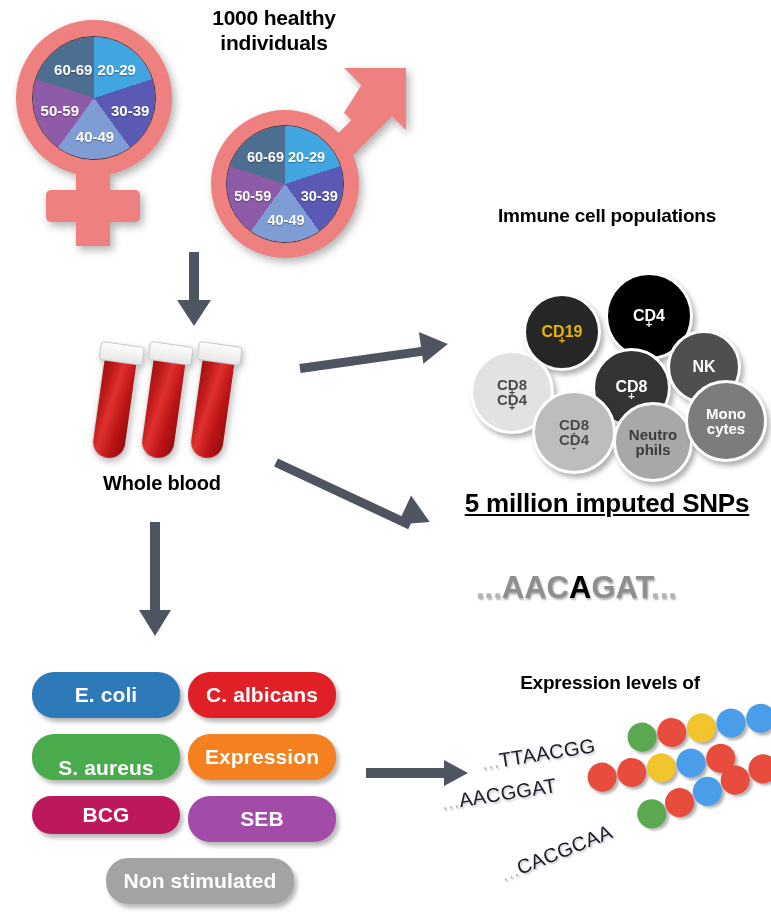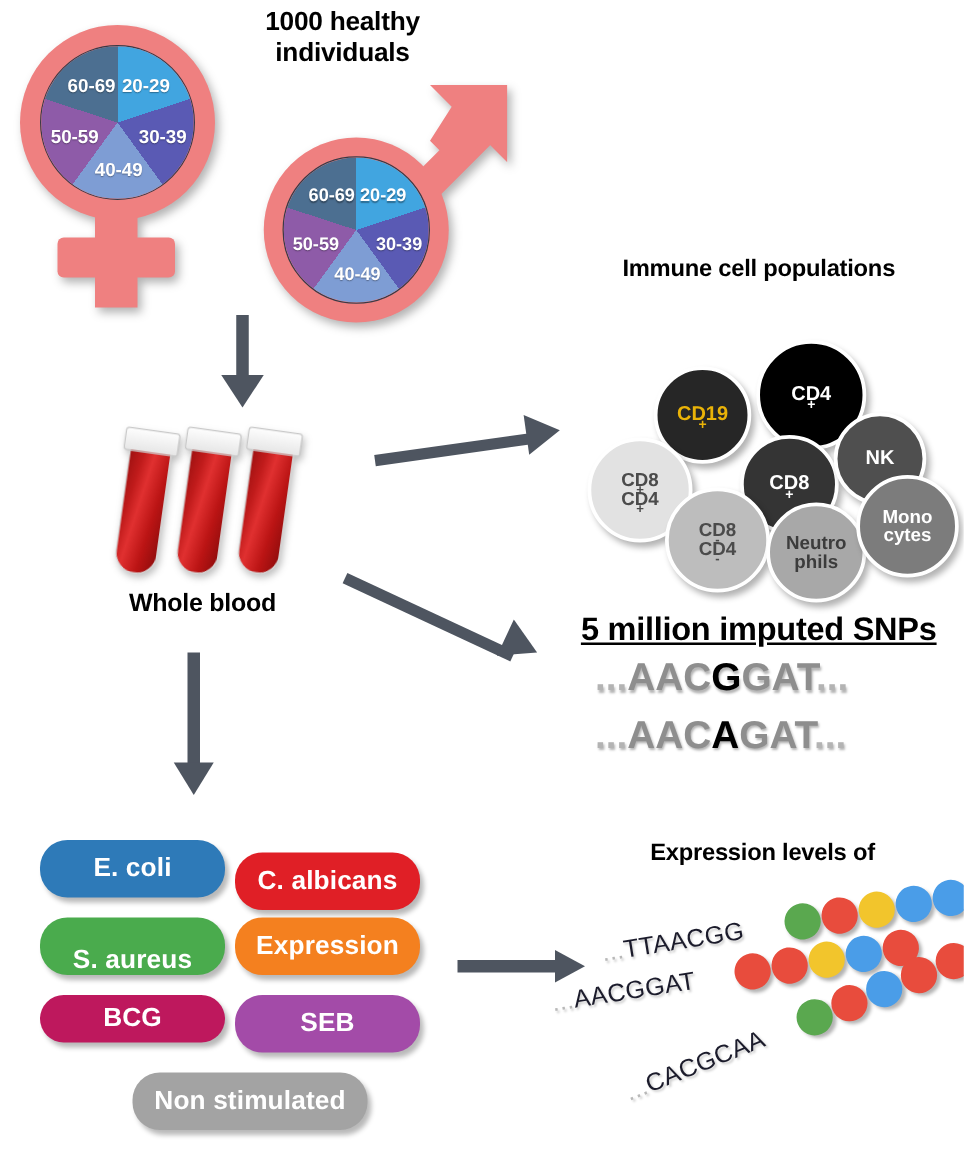--- a/index.html
+++ b/index.html
@@ -205,29 +205,28 @@
       <div class="bubble" style="left: 215px; top: 140px; width: 82px; height: 82px; background: rgb(124, 124, 124); color: rgb(255, 255, 255); font-size: 15px;">
         <div>
           <span>Mono</span>
           <span>cytes</span>
         </div>
       </div>
     </div>
 
   <div class="abs heading" id="title-snps">5 million imputed SNPs</div>
   <div class="abs" id="snp-block" style="left:470px;top:524px;width:290px;height:92px;">
-      <div class="snp-row" style="left: 6px; top: 0px; font-size: 31px;"><span class="dim">...</span><span class="mid">AAC</span><span class="hot">G</span><span class="mid">GAT</span><span class="dim">...</span></div>
       <div class="snp-row" style="left: 6px; top: 46px; font-size: 31px;"><span class="dim">...</span><span class="mid">AAC</span><span class="hot">A</span><span class="mid">GAT</span><span class="dim">...</span></div>
     </div>
 
   <div class="abs" id="stimuli-grid" style="left:32px;top:672px;width:310px;height:220px;">
       <div class="pill" style="left: 0px; top: 0px; width: 148px; height: 46px; background: rgb(46, 122, 184);">
         <span>E. coli</span>
       </div>
-      <div class="pill" style="left: 156px; top: 0px; width: 148px; height: 46px; background: rgb(224, 31, 38); margin-top: 10px;">
+      <div class="pill" style="left: 156px; top: 0px; width: 148px; height: 46px; background: rgb(224, 31, 38);">
         <span>C. albicans</span>
       </div>
       <div class="pill" style="left: 0px; top: 62px; width: 148px; height: 46px; background: rgb(74, 171, 77); align-items: flex-end;">
         <span>S. aureus</span>
       </div>
       <div class="pill" style="left: 156px; top: 62px; width: 148px; height: 46px; background: rgb(244, 128, 31);">
         <span>Expression</span>
       </div>
       <div class="pill" style="left: 0px; top: 124px; width: 148px; height: 38px; background: #be185d;">
         <span>BCG</span>

